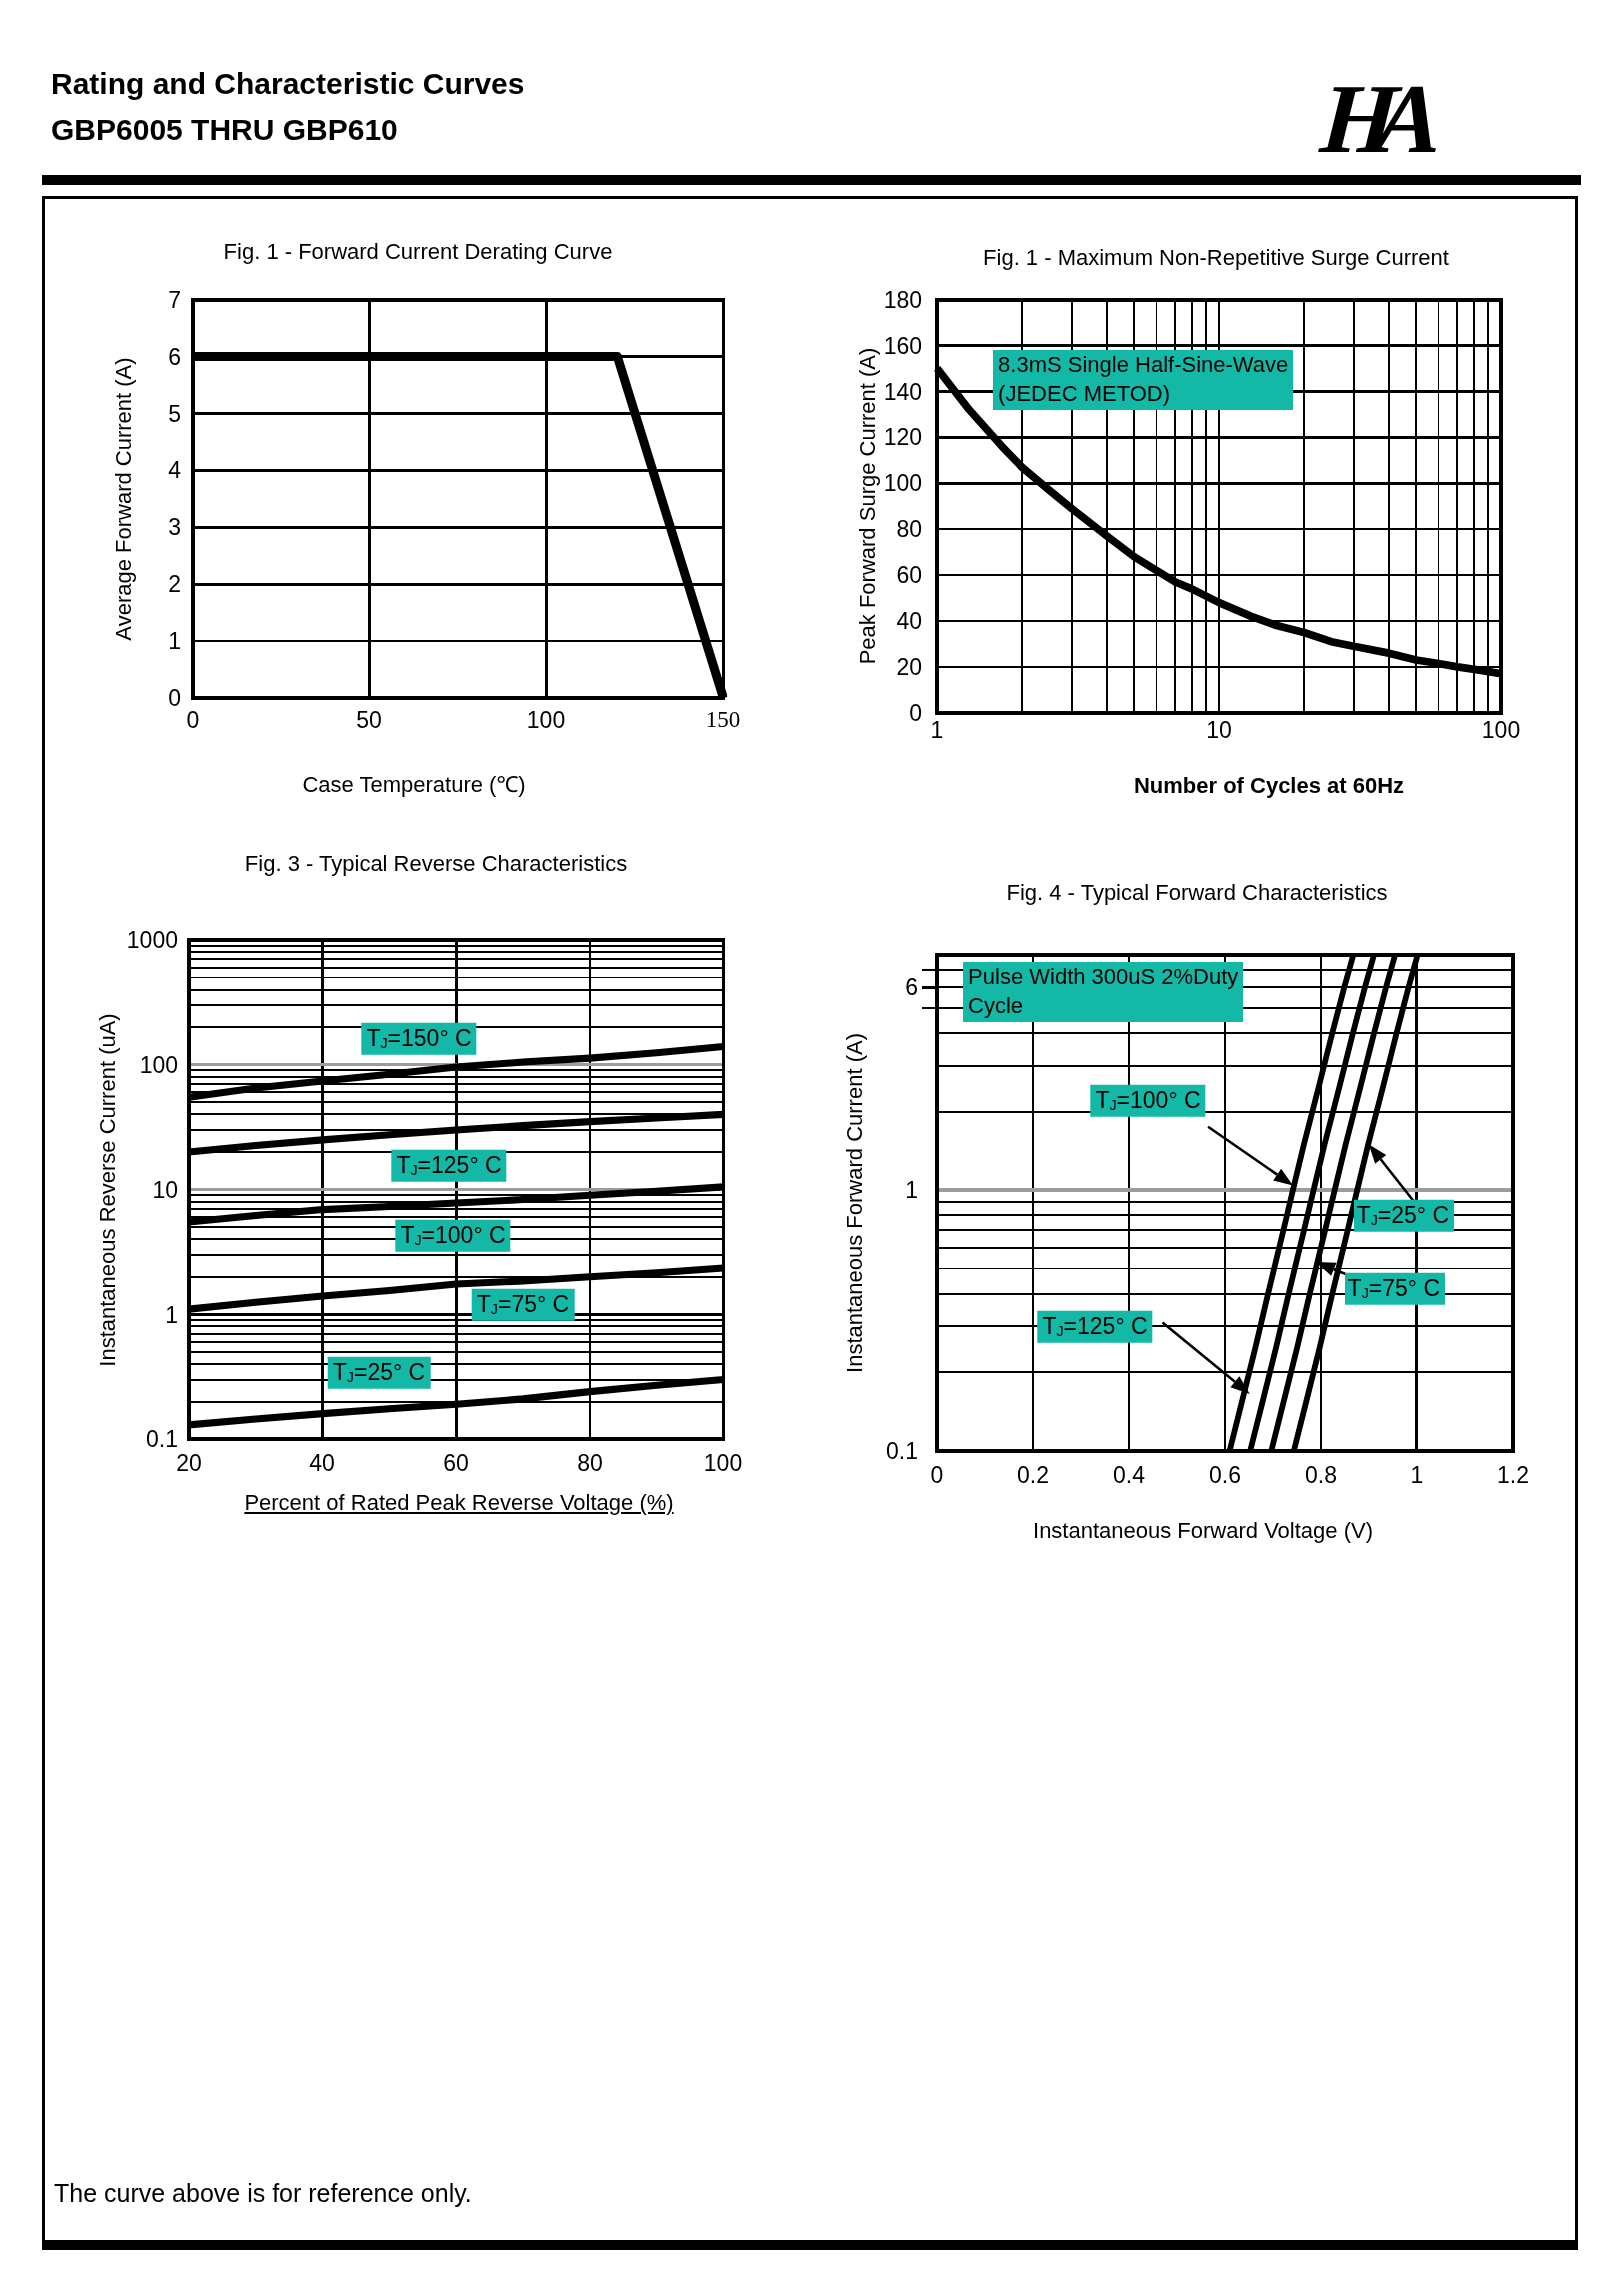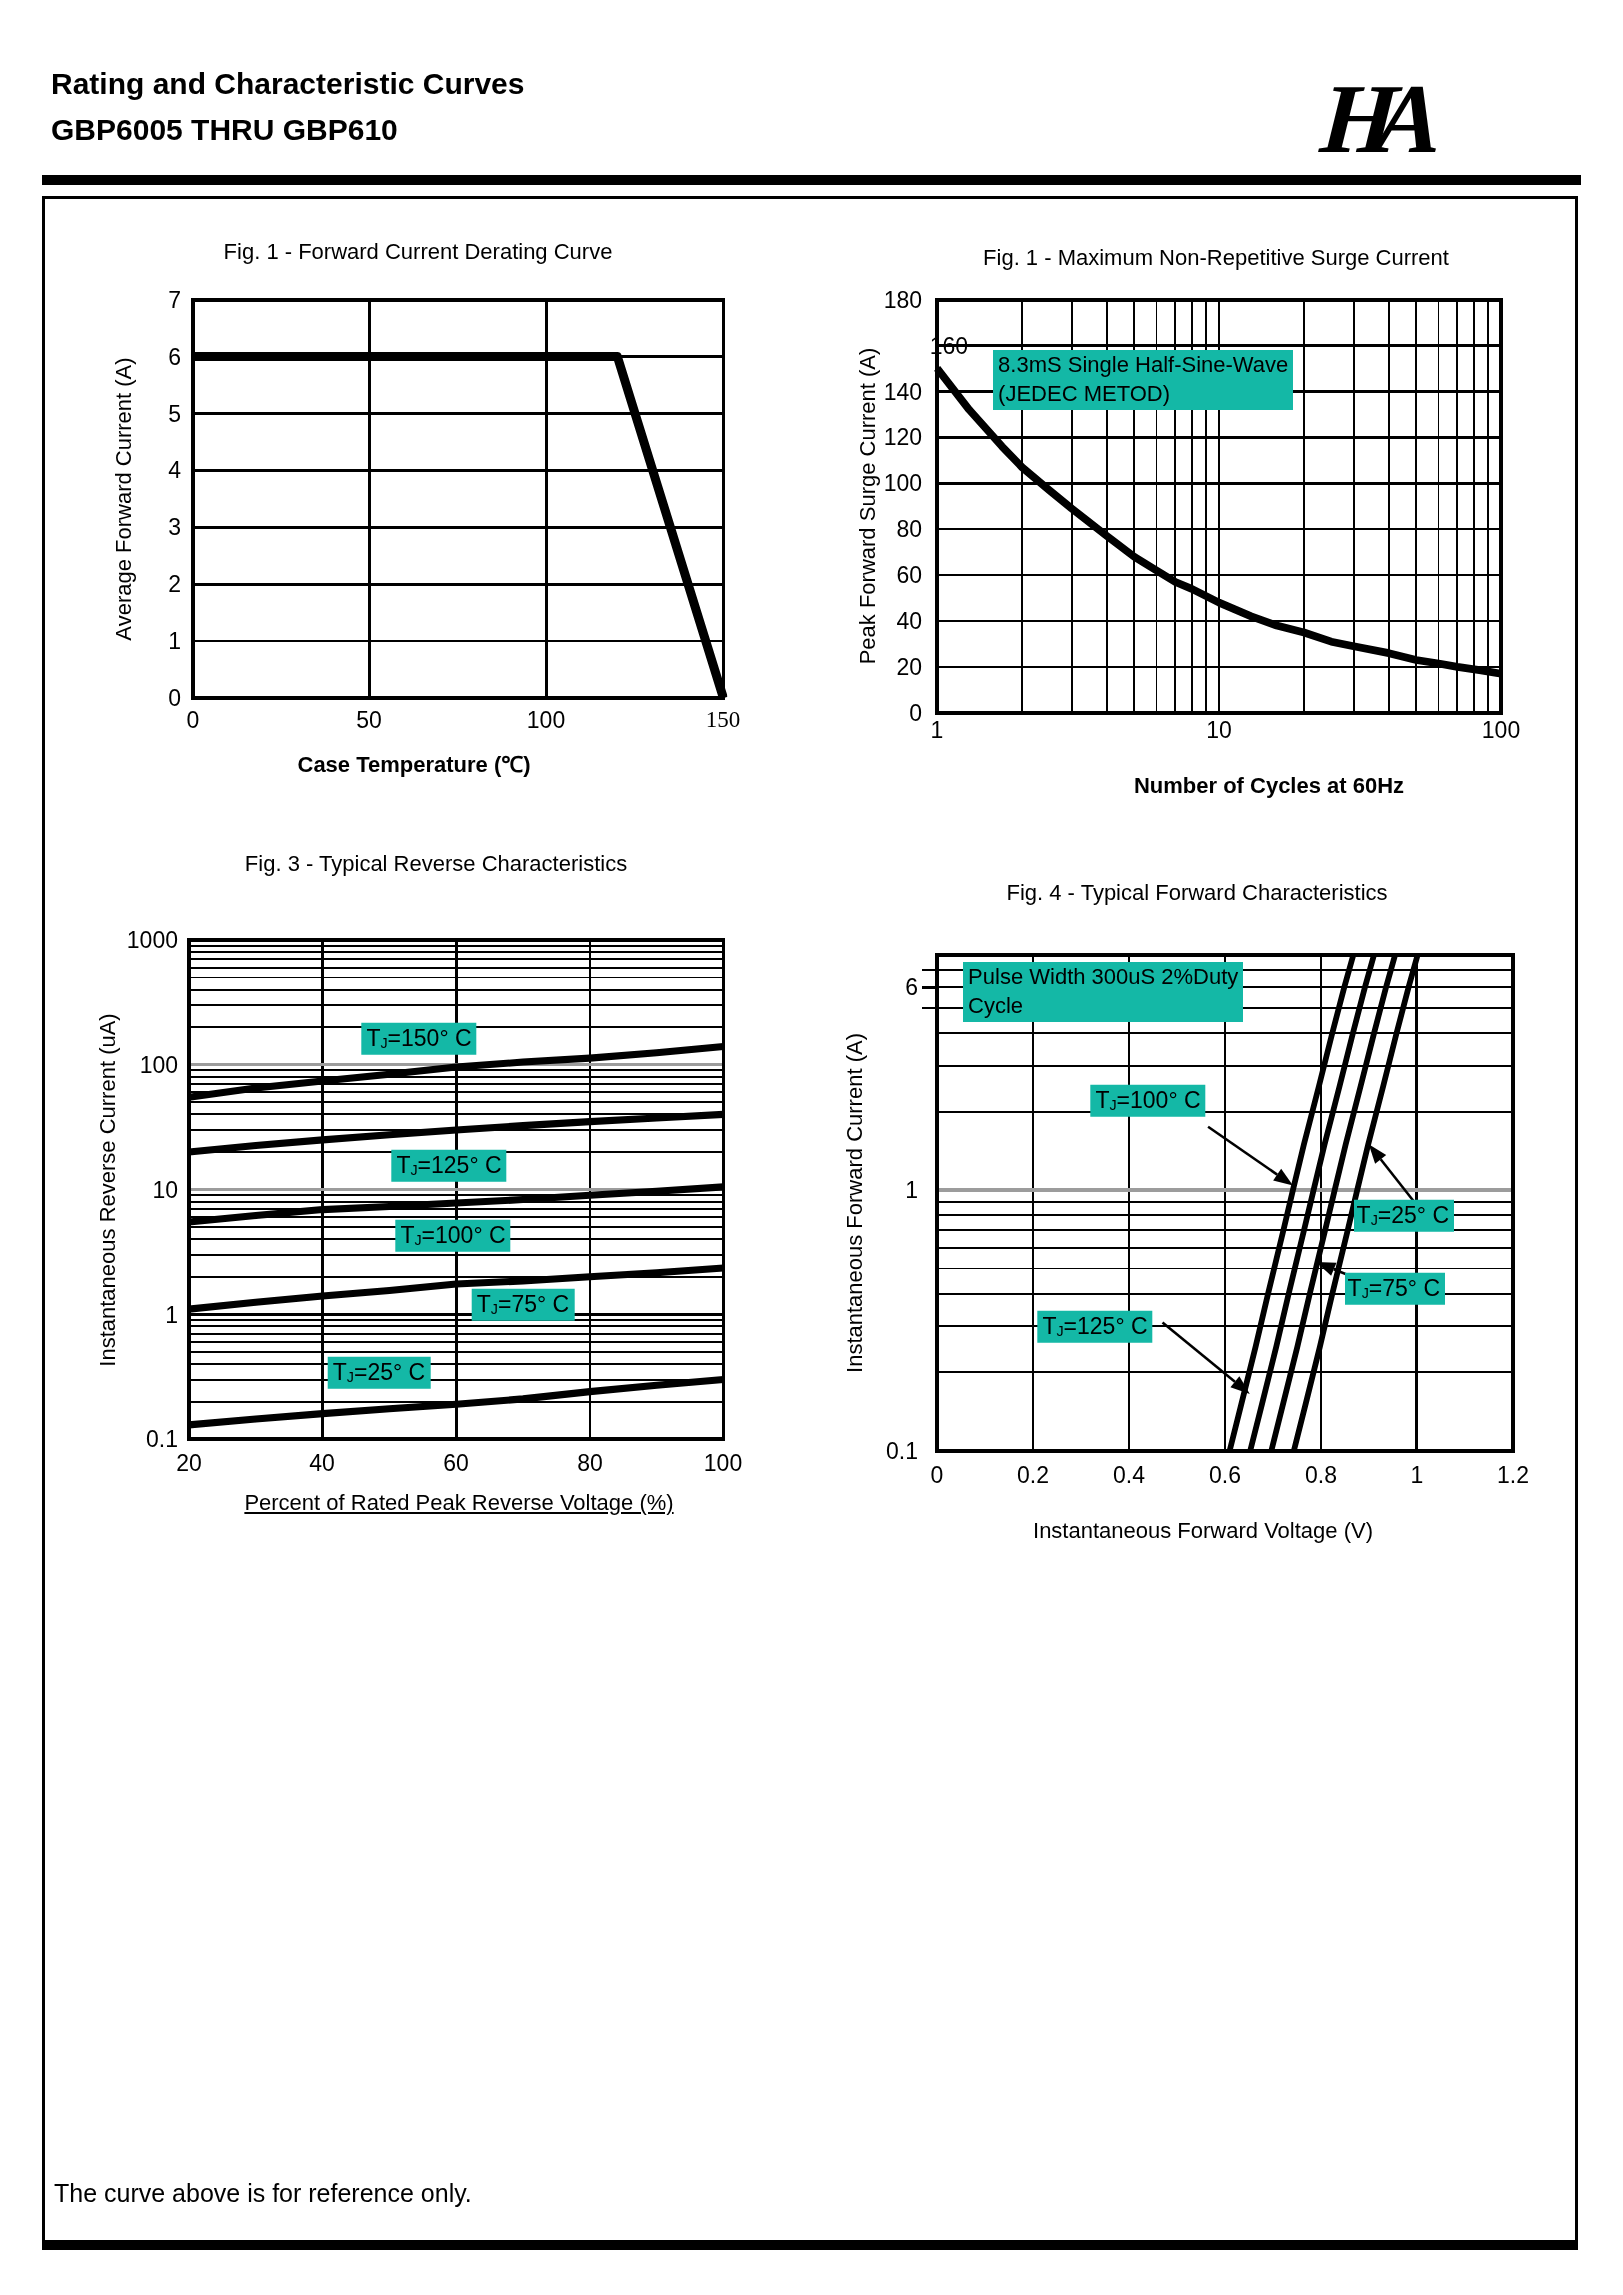--- a/index.html
+++ b/index.html
@@ -166,21 +166,21 @@
         <line x1="2203.7625" y1="1873.4043188506773" x2="2151.318757984978" y2="1806.85616300588" stroke="#000000" stroke-width="4"></line>
         <polygon points="2132.75,1783.2934546111453 2142.679098240242,1813.6647076003721 2159.9584177297143,1800.047618411388" fill="#000000"></polygon>
         <line x1="1811.325" y1="2061.4179560976795" x2="1924.1458050960737" y2="2153.671600152751" stroke="#000000" stroke-width="4"></line>
         <polygon points="1947.37,2172.6620390909234 1931.10896604007,2145.1560620213113 1917.1826441520773,2162.187138284191" fill="#000000"></polygon>
         <line x1="2116.3050000000003" y1="1993.7279250625886" x2="2078.29060911683" y2="1978.1734598279345" stroke="#000000" stroke-width="4"></line>
         <polygon points="2050.525,1966.8125201497473 2074.124931234828,1988.354183170772 2082.456286998832,1967.9927364850969" fill="#000000"></polygon>
       </g>
     </svg>
   <div id="chart-text">
       <div class="ct" style="left:418px;top:239px;">Fig. 1 - Forward Current Derating Curve</div>
-      <div class="cxl" style="left:414px;top:748px;font-weight:bold;">Case Temperature (℃)</div>
+      <div class="cxl" style="left:414px;top:768px;">Case Temperature (℃)</div>
       <div class="cyl" style="left:124px;top:499px;">Average Forward Current (A)</div>
       <div class="xtick" style="left:193px;top:707px;">0</div>
       <div class="xtick" style="left:369px;top:707px;">50</div>
       <div class="xtick" style="left:546px;top:707px;">100</div>
       <div class="xtick" style="left:723px;top:707px;font-family:Liberation Serif, serif;">150</div>
       <div class="ytick" style="left:181px;top:698px;">0</div>
       <div class="ytick" style="left:181px;top:641px;">1</div>
       <div class="ytick" style="left:181px;top:584px;">2</div>
       <div class="ytick" style="left:181px;top:527px;">3</div>
       <div class="ytick" style="left:181px;top:470px;">4</div>
@@ -194,21 +194,21 @@
       <div class="xtick" style="left:1219px;top:717px;">10</div>
       <div class="xtick" style="left:1501px;top:717px;">100</div>
       <div class="ytick" style="left:922px;top:713px;">0</div>
       <div class="ytick" style="left:922px;top:667px;">20</div>
       <div class="ytick" style="left:922px;top:621px;">40</div>
       <div class="ytick" style="left:922px;top:575px;">60</div>
       <div class="ytick" style="left:922px;top:529px;">80</div>
       <div class="ytick" style="left:922px;top:483px;">100</div>
       <div class="ytick" style="left:922px;top:437px;">120</div>
       <div class="ytick" style="left:922px;top:392px;">140</div>
-      <div class="ytick" style="left:968px;top:346px;">160</div>
+      <div class="ytick" style="left:922px;top:346px;">160</div>
       <div class="ytick" style="left:922px;top:300px;">180</div>
       <div class="anno" style="left:993px;top:350px;font-size:22px;">8.3mS Single Half-Sine-Wave<br>(JEDEC METOD)</div>
       <div class="ct" style="left:436px;top:851px;">Fig. 3 - Typical Reverse Characteristics</div>
       <div class="cxl" style="left:459px;top:1490px;text-decoration:underline;">Percent of Rated Peak Reverse Voltage (%)</div>
       <div class="cyl" style="left:108px;top:1190px;">Instantaneous Reverse Current (uA)</div>
       <div class="xtick" style="left:189px;top:1450px;">20</div>
       <div class="xtick" style="left:322px;top:1450px;">40</div>
       <div class="xtick" style="left:456px;top:1450px;">60</div>
       <div class="xtick" style="left:590px;top:1450px;">80</div>
       <div class="xtick" style="left:723px;top:1450px;">100</div>

